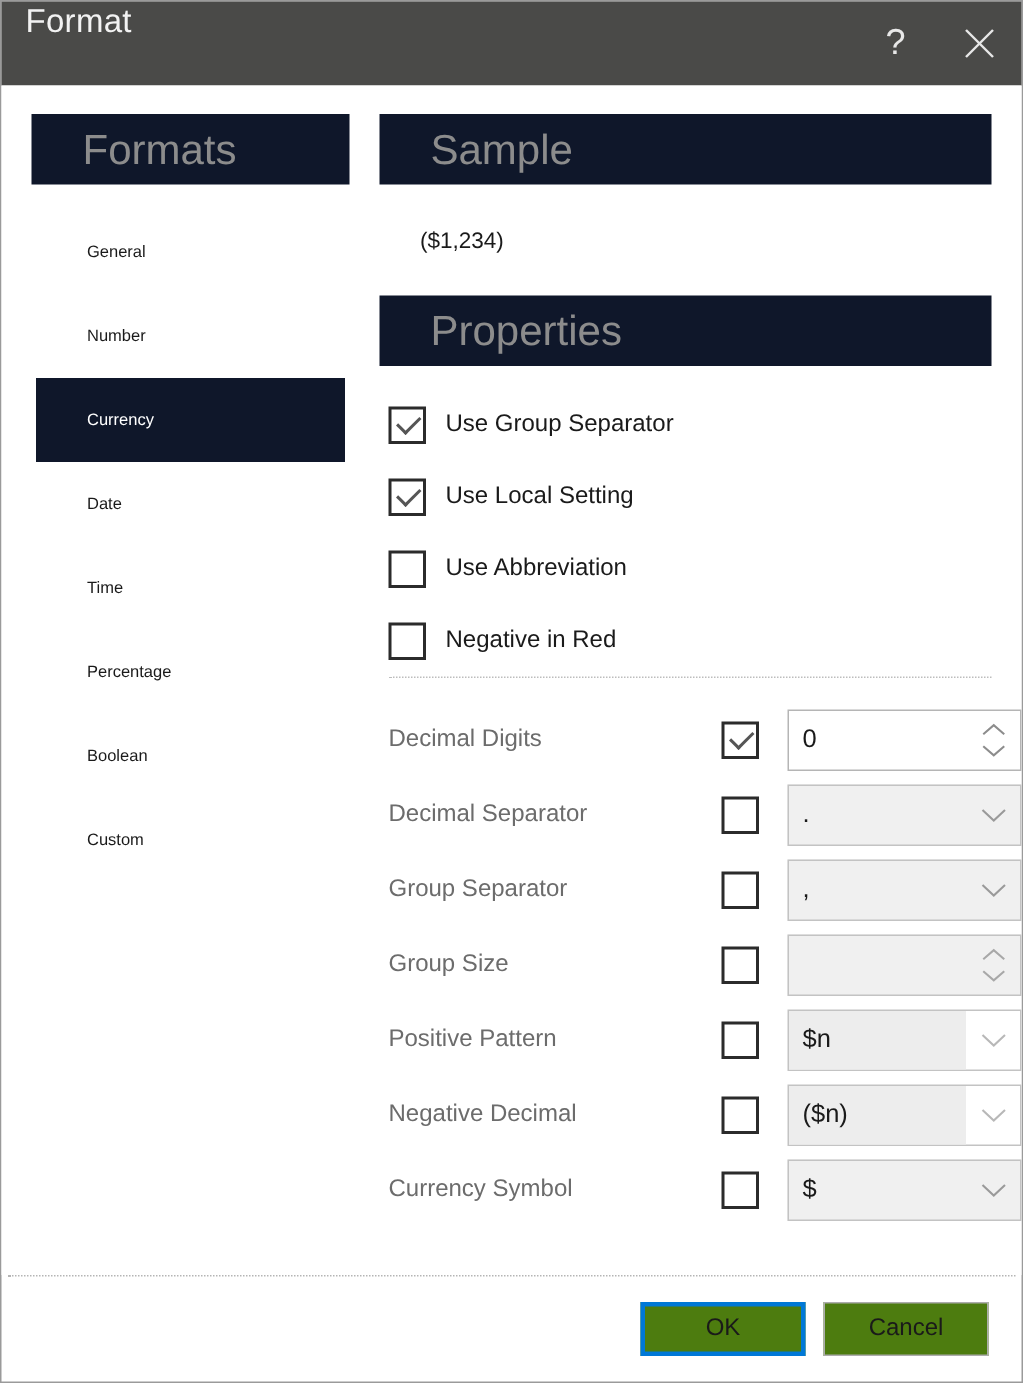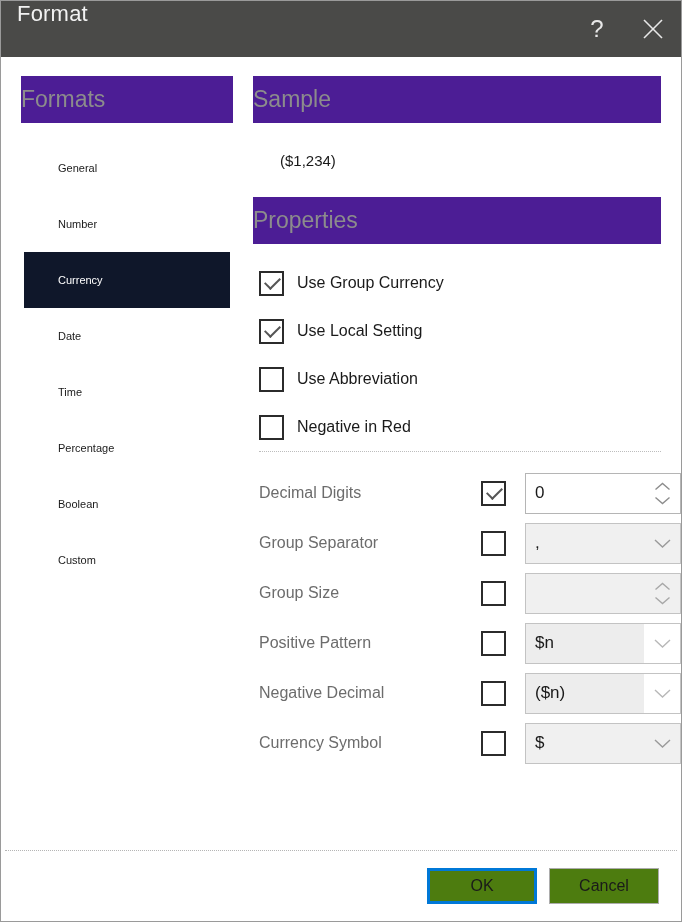--- a/index.html
+++ b/index.html
@@ -43,25 +43,26 @@
   .body {
     flex: 1;
     display: flex;
     position: relative;
     background: #fff;
   }
   .left-pane { width: 256px; padding-top: 19px; }
   .right-pane { flex: 1; padding-top: 19px; position: relative; }
 
   .section-head {
-    background: #4c1d95;
+    background: #0f172a;
     color: #8c8c8c;
-    font-size: 23px;
+    font-size: 28px;
     height: 47px;
     display: flex; align-items: center;
+    padding-left: 34px;
   }
   .left-pane .section-head { margin: 0 20px 0 20px; }
   .right-pane .section-head { margin-right: 20px; }
 
   
   .format-list { margin-top: 17px; }
   .format-item {
     height: 56px;
     display: flex; align-items: center;
     padding-left: 34px;
@@ -228,21 +229,21 @@
     <div class="right-pane">
 
       <div class="section-head">Sample</div>
       <div class="sample-value">($1,234)</div>
 
       <div class="section-head" style="margin-top:28px">Properties</div>
 
       <div class="check-rows">
         <div class="check-row">
           <span class="cbox checked"></span>
-          <span class="lbl">Use Group Currency</span>
+          <span class="lbl">Use Group Separator</span>
         </div>
         <div class="check-row">
           <span class="cbox checked"></span>
           <span class="lbl">Use Local Setting</span>
         </div>
         <div class="check-row">
           <span class="cbox"></span>
           <span class="lbl">Use Abbreviation</span>
         </div>
         <div class="check-row">
@@ -264,20 +265,32 @@
               <svg width="17" height="9" viewBox="0 0 17 9">
                   <polyline points="1.5,7.5 8.5,1.5 15.5,7.5" fill="none" stroke="#8d8d8d" stroke-width="1.4"></polyline>
                 </svg>
               <svg width="17" height="9" viewBox="0 0 17 9">
                   <polyline points="1.5,1.5 8.5,7.5 15.5,1.5" fill="none" stroke="#8d8d8d" stroke-width="1.4"></polyline>
                 </svg>
             </span>
           </span>
         </div>
 
+        <div class="prop-row">
+          <span class="prop-label">Decimal Separator</span>
+          <span class="cbox prop-cbox"></span>
+          <span class="field">
+            <span class="val">.</span>
+            <span class="chev">
+              <svg width="19" height="11" viewBox="0 0 19 11">
+                  <polyline points="2,2 9.5,9 17,2" fill="none" stroke="#9a9a9a" stroke-width="1.4"></polyline>
+                </svg>
+            </span>
+          </span>
+        </div>
 
         <div class="prop-row">
           <span class="prop-label">Group Separator</span>
           <span class="cbox prop-cbox"></span>
           <span class="field">
             <span class="val">,</span>
             <span class="chev">
               <svg width="19" height="11" viewBox="0 0 19 11">
                   <polyline points="2,2 9.5,9 17,2" fill="none" stroke="#9a9a9a" stroke-width="1.4"></polyline>
                 </svg>

